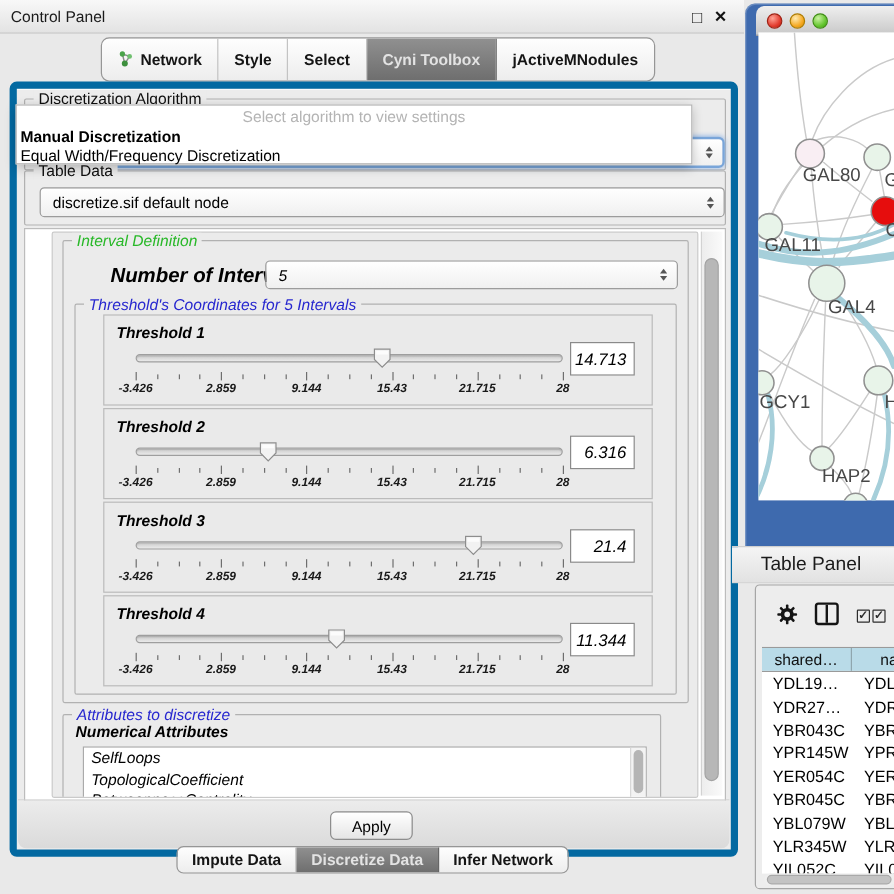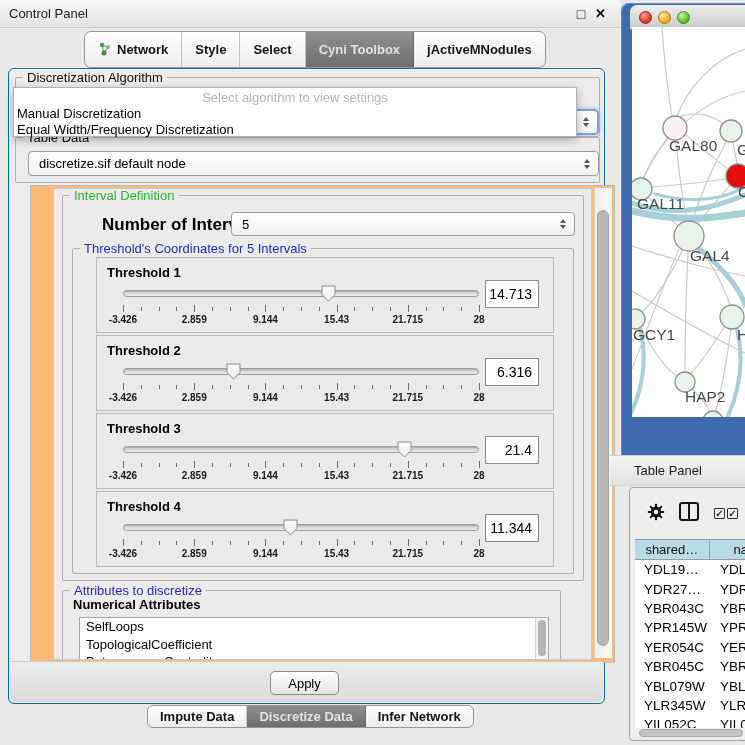--- a/index.html
+++ b/index.html
@@ -17,21 +17,21 @@
     border:1px solid #969696;border-radius:7px;overflow:hidden;box-sizing:border-box;}
   .seg-item{display:flex;align-items:center;gap:5px;padding:0 13px;font-size:13px;font-weight:bold;
     color:#151515;border-right:1px solid #c3c3c3;cursor:default;white-space:nowrap;}
   .seg-item:last-child{border-right:none;}
   .seg-item.sel{background:linear-gradient(#909090,#6e6e6e);color:#e3e3e3;border-right-color:#666;}
   .top-seg{left:84px;top:31px;height:37px;}
   .bottom-seg{left:147px;top:705px;height:23px;border-radius:6px;}
   .bottom-seg .seg-item{padding:0 12px;}
   
   .outer-panel{position:absolute;left:8px;top:68px;width:595px;height:634px;background:#ececec;
-    border:1px solid #0369a1;border-radius:6px;box-shadow:inset 0 1px 0 #fbfbfb;}
+    border:6px solid #0369a1;border-radius:6px;box-shadow:inset 0 1px 0 #fbfbfb;}
   .group{position:absolute;border:1px solid #b1b1b1;border-radius:2px;}
   .group-label{position:absolute;top:-8px;left:7px;background:#ececec;padding:0 4px;font-size:13px;
     color:#0f0f0f;line-height:15px;white-space:nowrap;}
   .group-label.green{color:#28b828;}
   .group-label.blue{color:#2727cf;}
   .algo-group{left:6px;top:8px;width:583px;height:58px;}
   .td-group{left:6px;top:68px;width:583px;height:44px;}
   .combo{border:1px solid #9c9c9c;border-radius:4px;background:linear-gradient(#ffffff,#f0f0f0);
     font-size:13px;color:#000;display:flex;align-items:center;padding:0 24px 0 10px;box-sizing:border-box;
     position:absolute;white-space:nowrap;overflow:hidden;}
@@ -40,24 +40,24 @@
   .spin .up{border-bottom:4.5px solid #555;}
   .spin .dn{border-top:4.5px solid #555;}
   .algo-combo{left:12px;top:31px;width:571px;height:26px;border:2px solid #79a5d9;border-radius:5px;
     box-shadow:0 0 4px #8fb4e4;}
   .td-combo{left:12px;top:13px;width:571px;height:25px;}
   
   .popup{position:absolute;left:13px;top:87px;width:564px;height:50px;background:#fff;
     border:1px solid #b3b3b3;box-shadow:0 3px 9px rgba(0,0,0,.28);z-index:6;box-sizing:border-box;}
   .popup-ph{text-align:center;color:#b4b4b4;font-size:13px;height:16px;padding-top:2px;}
   .algo-option{font-size:13px;color:#000;padding:0 3px;line-height:15.5px;}
-  .algo-option.bold{font-weight:normal;}
-  
-  .scroll-panel{position:absolute;left:21px;top:116px;width:583px;height:476px;
-    border:1px solid #bcbcbc;background:#fdba74;}
+  .algo-option.bold{font-weight:bold;}
+  
+  .scroll-panel{position:absolute;left:6px;top:116px;width:583px;height:476px;
+    border:1px solid #bcbcbc;background:#ffffff;font-style:italic;}
   .content-panel{position:absolute;left:22px;top:2px;width:537px;height:470px;background:#ebebeb;
     border:1px solid #cacaca;border-radius:2px;overflow:hidden;}
   .content-panel .group-label{background:#ebebeb;}
   .vscroll{position:absolute;right:2px;top:2px;width:17px;height:470px;
     background:linear-gradient(90deg,#ededed,#fafafa);border-left:1px solid #d2d2d2;}
   .vthumb{position:absolute;left:2px;top:22px;width:12px;height:436px;background:#b7b7b7;
     border:1px solid #a3a3a3;border-radius:7px;box-sizing:border-box;}
   .interval-group{left:8px;top:6px;width:520px;height:384px;}
   .num-label{position:absolute;left:39px;top:19px;font-weight:bold;font-size:17px;color:#000;}
   .num-combo{left:168px;top:16px;width:344px;height:24px;}
@@ -98,21 +98,21 @@
     display:flex;align-items:center;gap:6px;padding-left:9px;}
   .tl{width:13px;height:13px;border-radius:50%;box-sizing:border-box;}
   .tl.red{background:radial-gradient(circle at 35% 30%,#ffa396,#e23b2e 62%,#b1200f);border:1px solid #9f2012;}
   .tl.yellow{background:radial-gradient(circle at 35% 30%,#ffeab0,#f5a821 62%,#cf8a00);border:1px solid #ae7c00;}
   .tl.green{background:radial-gradient(circle at 35% 30%,#caf2a2,#63c52e 62%,#419c13);border:1px solid #3e8d12;}
   .net-canvas{position:absolute;left:11px;top:24px;width:113px;height:390px;background:#ffffff;}
   .net-canvas svg{display:block;}
   
   .tp-titlebar{position:absolute;left:610px;top:455px;width:135px;height:31px;
     background:linear-gradient(#f4f4f4,#e2e2e2);border-top:1px solid #d0d0d0;border-bottom:1px solid #d6d6d6;
-    font-size:13px;color:#1b1b1b;display:flex;align-items:center;padding-left:24px;box-sizing:border-box;}
+    font-size:16px;color:#1b1b1b;display:flex;align-items:center;padding-left:24px;box-sizing:border-box;}
   .tp-box{position:absolute;left:629px;top:487px;width:120px;height:254px;background:#ededed;
     border:1px solid #a6a6a6;border-radius:4px 0 0 4px;box-sizing:border-box;}
   .gear-icon{position:absolute;left:17px;top:15px;}
   .split-icon{position:absolute;left:49px;top:14px;width:20px;height:19px;border:2px solid #141414;
     border-radius:3px;box-sizing:border-box;}
   .split-icon i{position:absolute;left:50%;top:0;width:2px;height:100%;background:#141414;transform:translateX(-1px);}
   .cbx{position:absolute;top:20px;width:11px;height:11px;border:1.5px solid #2d2d2d;border-radius:1px;
     font-size:10px;line-height:10px;text-align:center;color:#2d2d2d;box-sizing:border-box;font-weight:bold;}
   .cbx.c1{left:84px;} .cbx.c2{left:97px;}
   .tp-table{position:absolute;left:5px;top:51px;right:0;bottom:0;overflow:hidden;}

